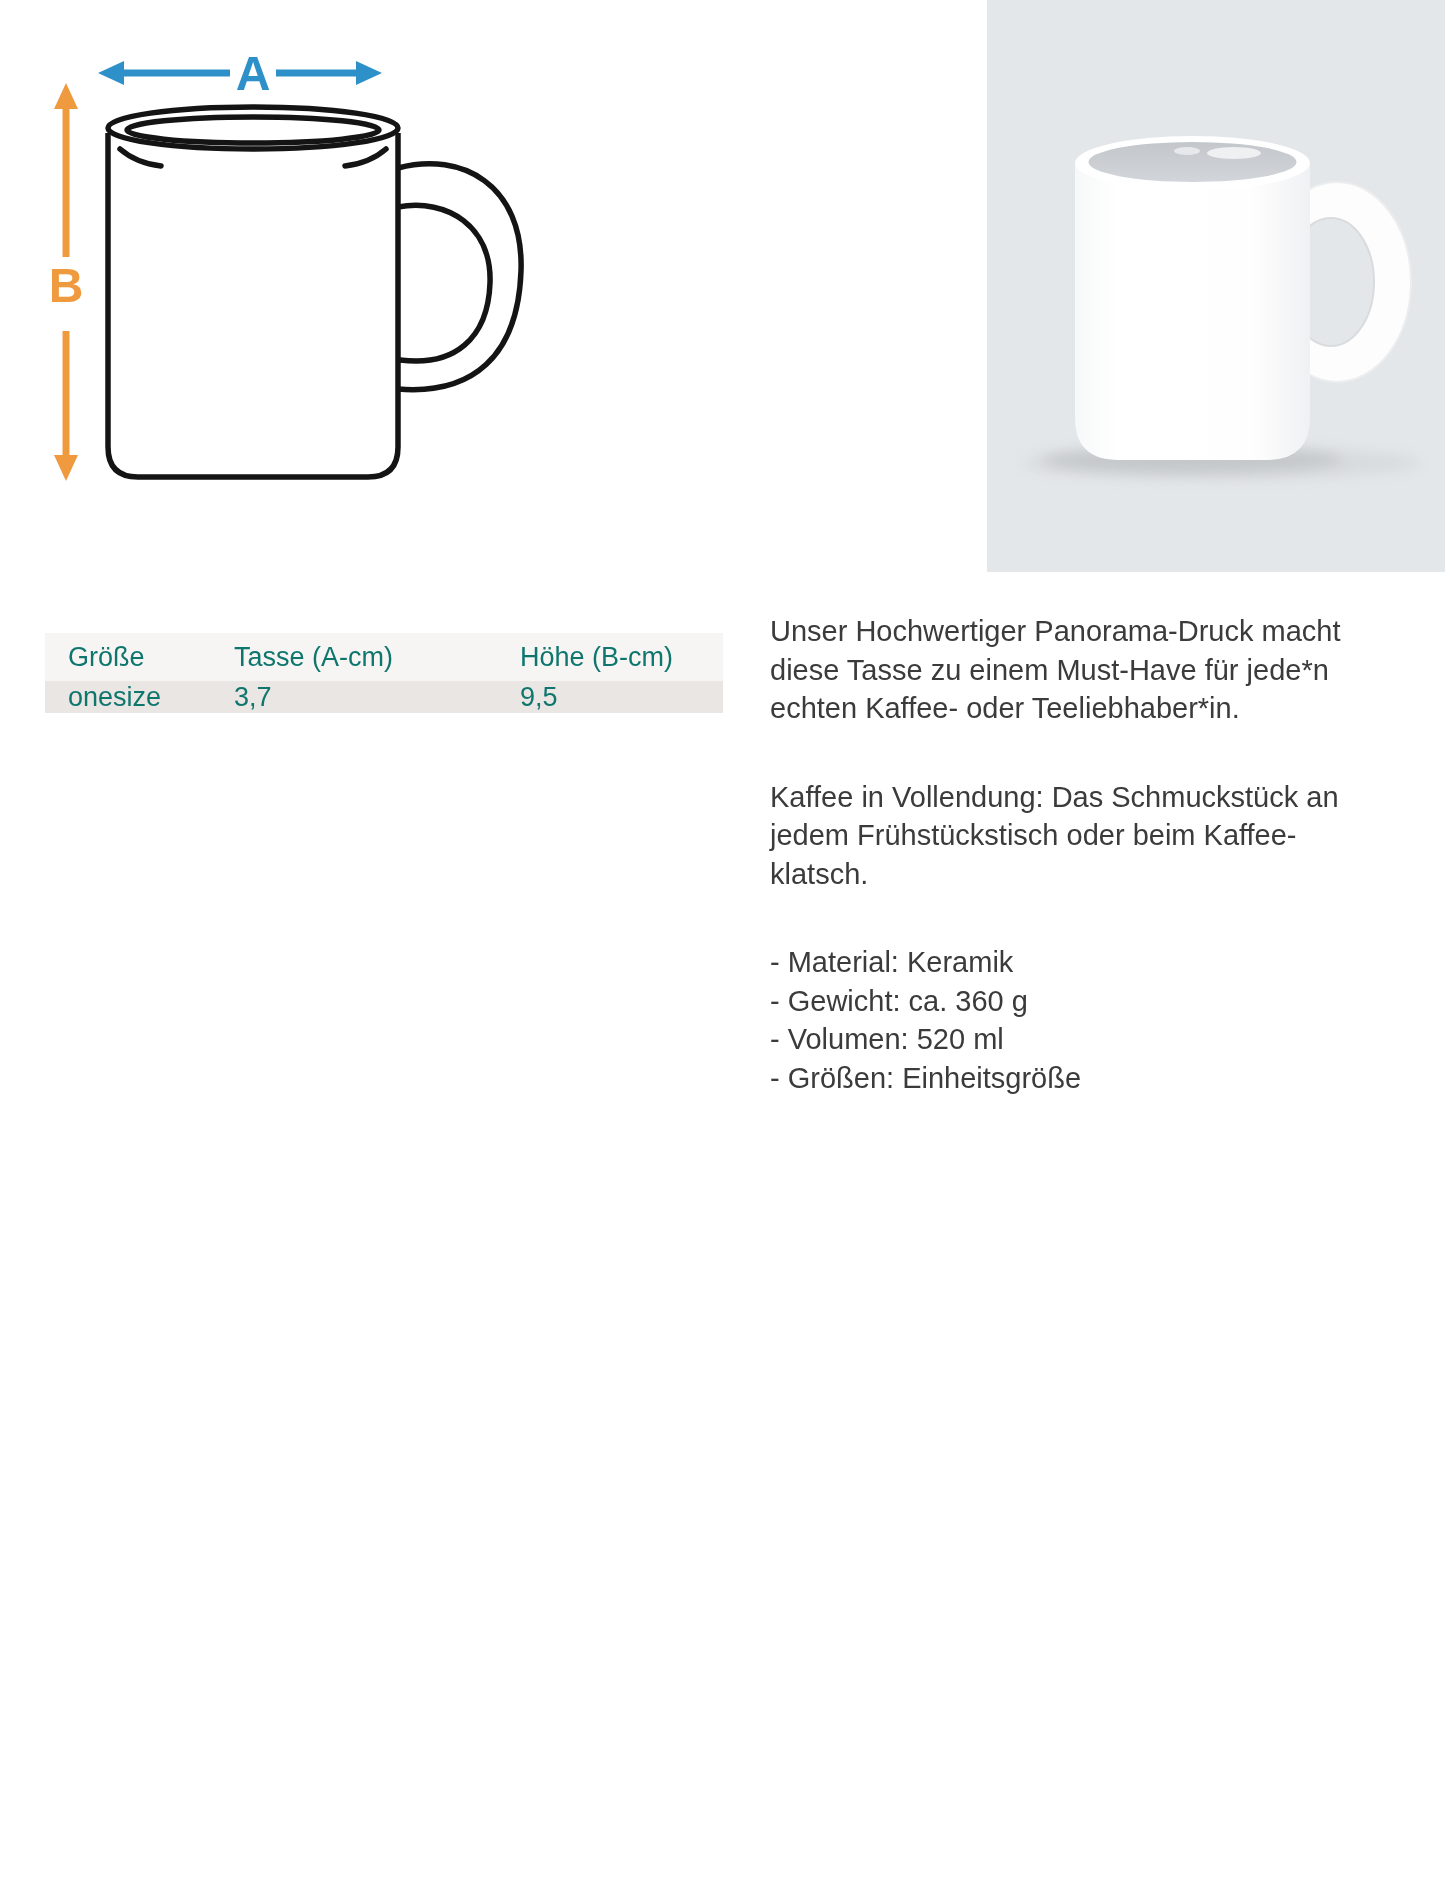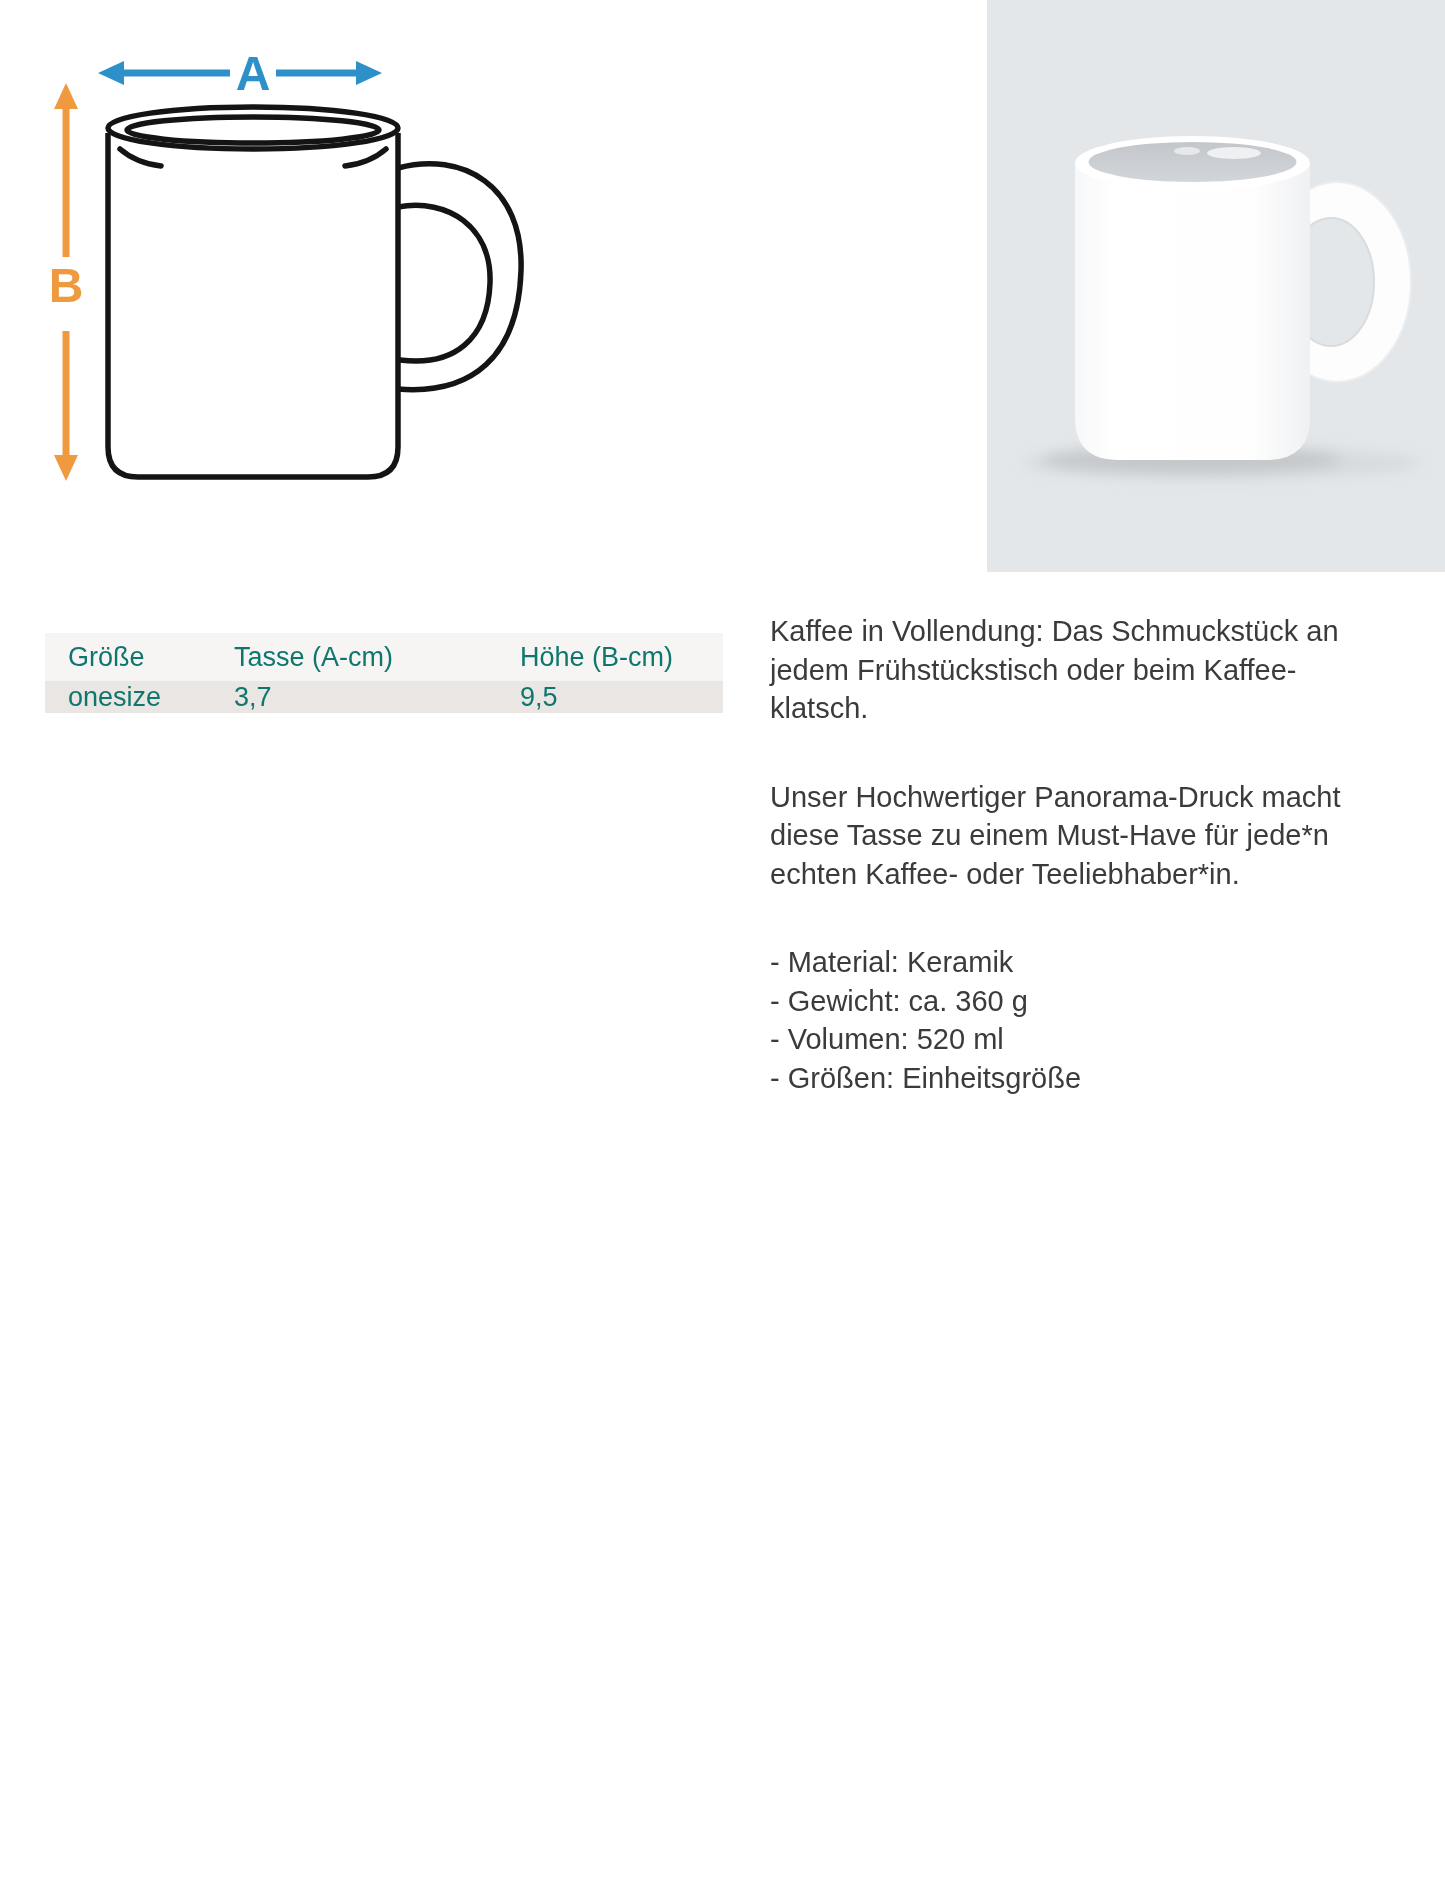--- a/index.html
+++ b/index.html
@@ -131,23 +131,23 @@
   <tbody>
     <tr>
       <td>onesize</td>
       <td>3,7</td>
       <td>9,5</td>
     </tr>
   </tbody>
 </table>
 
 <div class="description">
+  <p>Unser Hochwertiger Panorama-Druck macht
+diese Tasse zu einem Must-Have für jede*n
+echten Kaffee- oder Teeliebhaber*in.</p>
   <p>Kaffee in Vollendung: Das Schmuckstück an
 jedem Frühstückstisch oder beim Kaffee-
 klatsch.</p>
-  <p>Unser Hochwertiger Panorama-Druck macht
-diese Tasse zu einem Must-Have für jede*n
-echten Kaffee- oder Teeliebhaber*in.</p>
   <p>- Material: Keramik
 - Gewicht: ca. 360 g
 - Volumen: 520 ml
 - Größen: Einheitsgröße</p>
 </div>
 
 </body></html>

